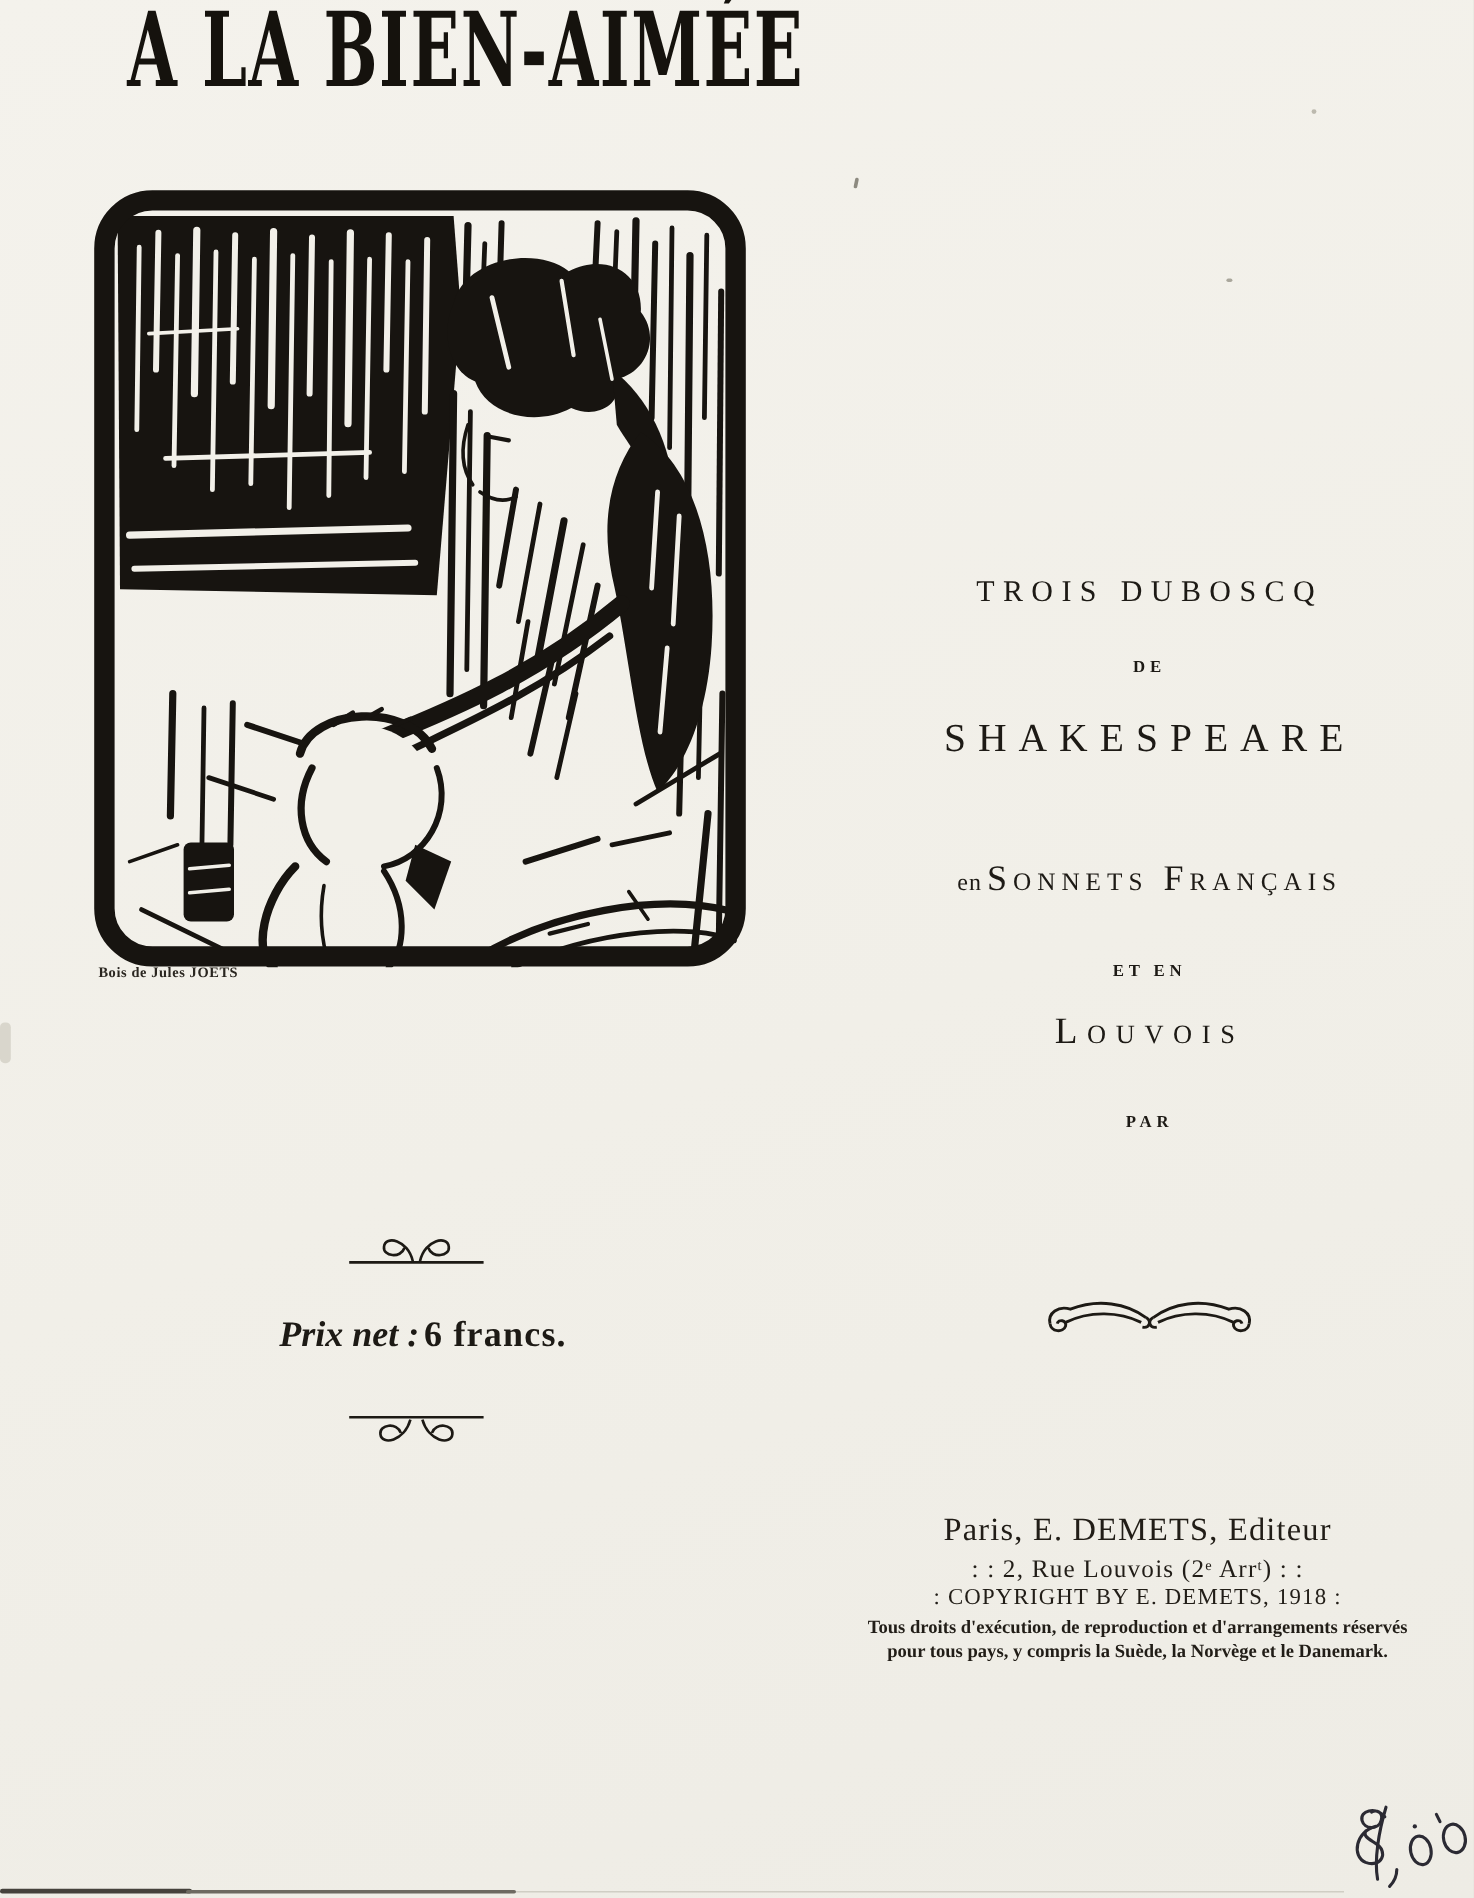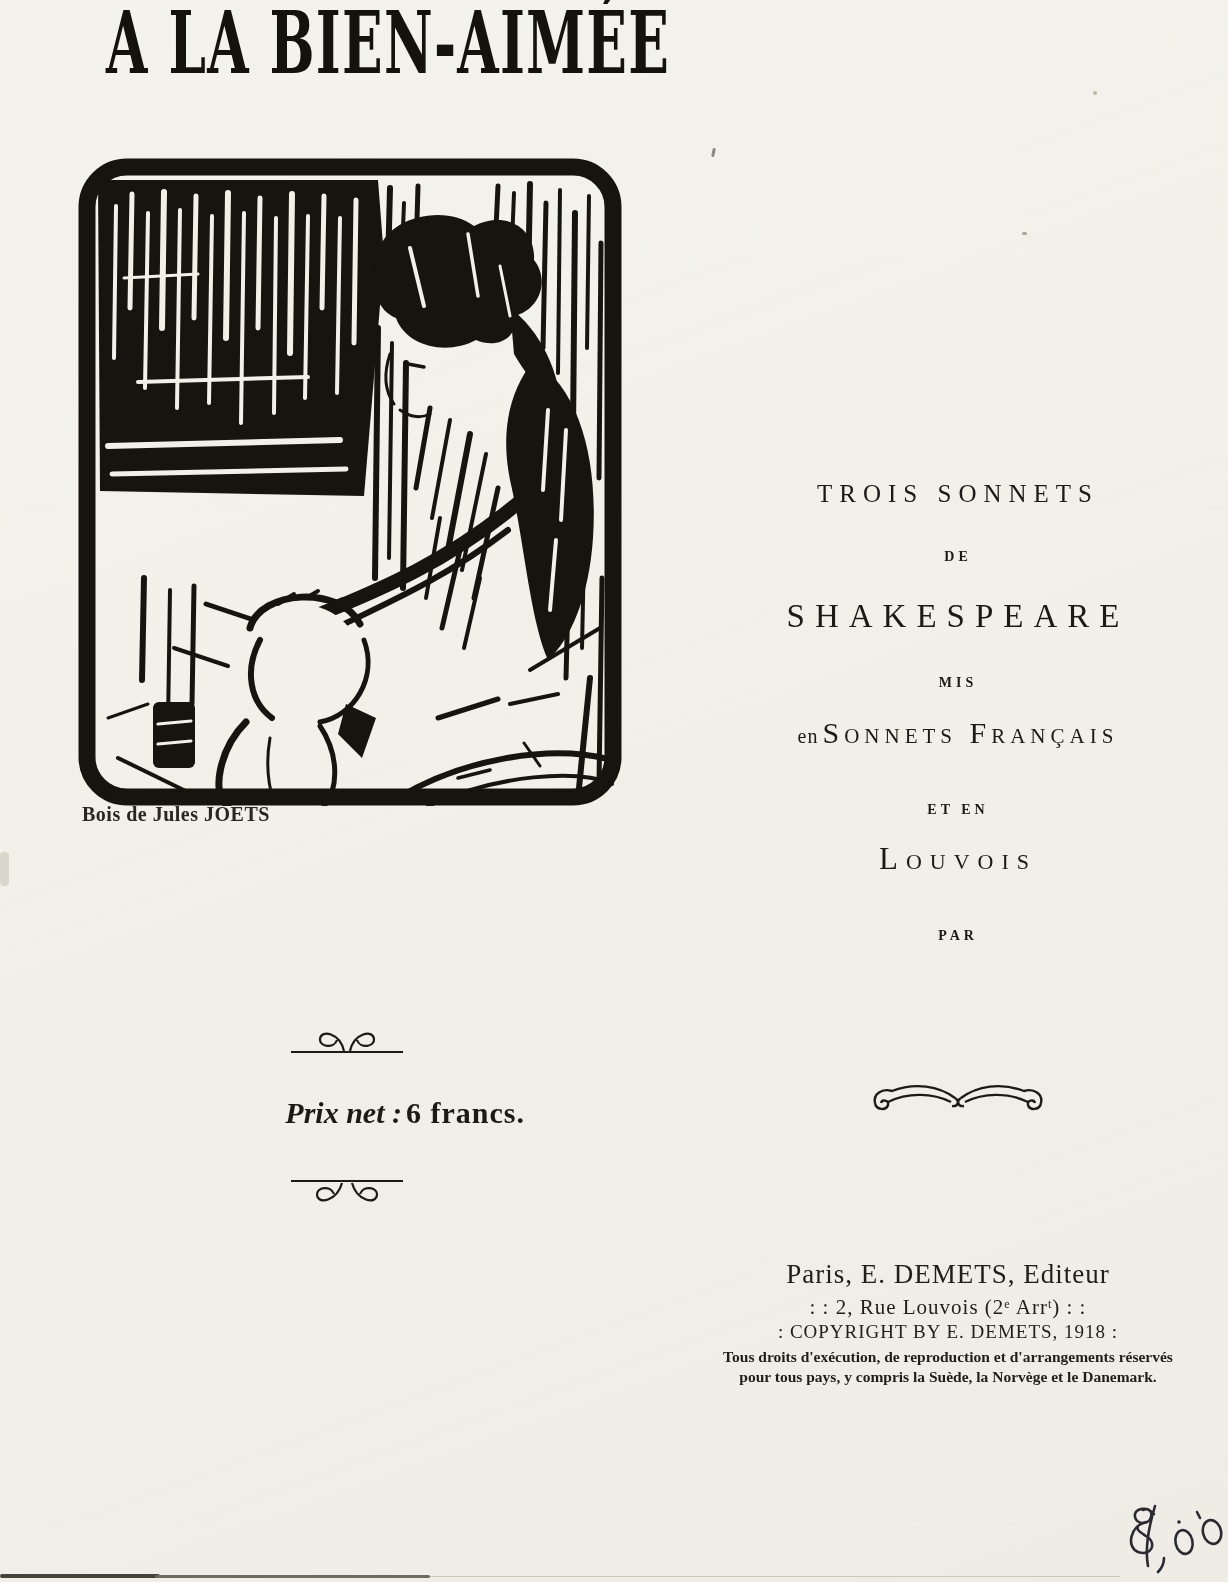--- a/index.html
+++ b/index.html
@@ -25,41 +25,41 @@
     white-space:nowrap;
     transform:scaleX(0.62);
     transform-origin:left top;
     color:#15120d;
   }
 
   
   .woodcut{left:78px;top:158px;}
   .art-caption{
     left:82px;top:803px;
-    font-size:20px;font-weight:700;
+    font-size:12px;font-weight:700;
     letter-spacing:0.5px;
     color:#2a2620;
   }
 
   
   .rcol{left:700px;top:0;width:516px;height:1582px;}
   .rcol > div, .rcol > svg{position:absolute;left:0;width:100%;text-align:center;}
   .line-caps-lg{font-size:25px;letter-spacing:7px;font-weight:400;}
   .line-caps-sm{font-size:14px;letter-spacing:4px;font-weight:700;}
   .line-shakespeare{font-size:33px;letter-spacing:10px;}
   .line-mixed .lower{font-size:20px;letter-spacing:1px;}
   .line-mixed .sc{font-variant:small-caps;font-size:30px;letter-spacing:5px;text-align:right;}
   .line-musique{font-variant:small-caps;font-size:31px;letter-spacing:8px;}
   .author-line{white-space:nowrap;}
   .author-line .first{font-variant:small-caps;font-size:36px;font-weight:700;letter-spacing:2px;}
   .author-line .last{font-size:41px;font-weight:700;letter-spacing:3px;}
   .flourish-right{left:163px !important;width:190px !important;}
 
   
-  .price-block{left:180px;top:1096px;width:345px;text-align:right;white-space:nowrap;}
+  .price-block{left:180px;top:1096px;width:345px;text-align:center;white-space:nowrap;}
   .price-block .lbl{font-style:italic;font-weight:700;font-size:30px;}
   .price-block .val{font-weight:700;font-size:30px;letter-spacing:1px;}
   .orn-left{left:287px;}
 
   
   .pub{left:683px;width:530px;text-align:center;color:#211d17;}
   .pub-name{top:1259px;font-size:27px;letter-spacing:1px;}
   .pub-addr{top:1295px;font-size:21px;letter-spacing:1px;}
   .pub-addr sup{font-size:12px;vertical-align:6px;}
   .pub-copy{top:1321px;font-size:19px;letter-spacing:1px;text-align:center;}
@@ -196,24 +196,23 @@
       <path d="M40,600 L122,640" stroke-width="4"></path>
       <path d="M30,560 L70,546" stroke-width="3"></path>
 
       <rect x="9" y="9" width="526" height="630" rx="40" stroke-width="17"></rect>
     </g>
   </svg>
 
   <div class="abs art-caption">Bois de Jules JOETS</div>
 
   <div class="abs rcol">
-    <div class="line-caps-lg" style="top:480px">TROIS SONNETS</div>
+    <div class="line-caps-lg" style="top:480px">TROIS DUBOSCQ</div>
     <div class="line-caps-sm" style="top:549px">DE</div>
     <div class="line-shakespeare" style="top:598px">SHAKESPEARE</div>
-    <div class="line-caps-sm" style="top:675px">MIS</div>
     <div class="line-mixed" style="top:716px">
       <span class="lower">en</span>
       <span class="sc">Sonnets Français</span>
     </div>
     <div class="line-caps-sm" style="top:802px">ET EN</div>
     <div class="line-musique" style="top:841px">Louvois</div>
     <div class="line-caps-sm" style="top:928px">PAR</div>
 
     <svg class="flourish-right" style="top:1078px" width="190" height="38" viewBox="0 0 190 38" aria-hidden="true">
       <g stroke="#1d1a15" fill="none" stroke-width="2.4">

